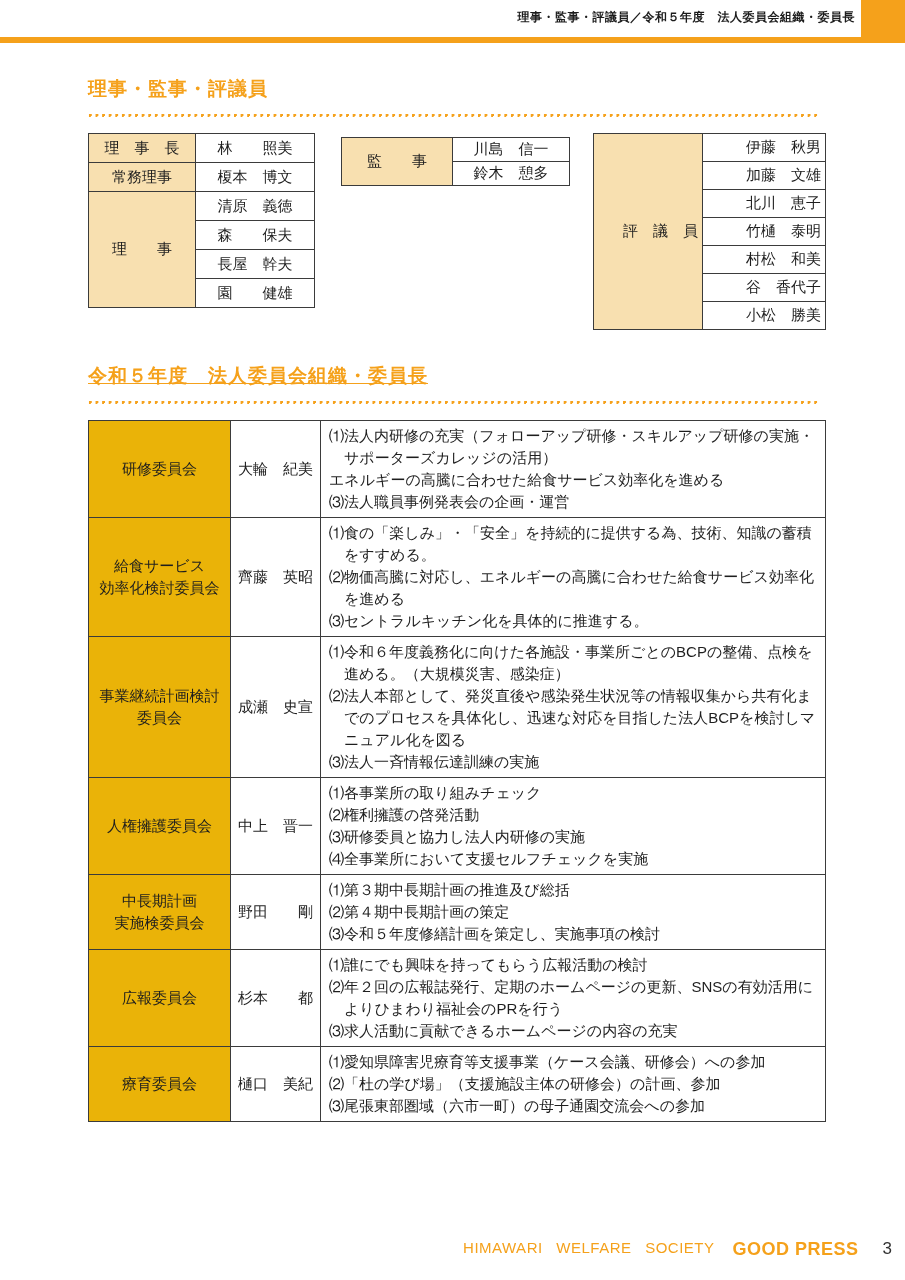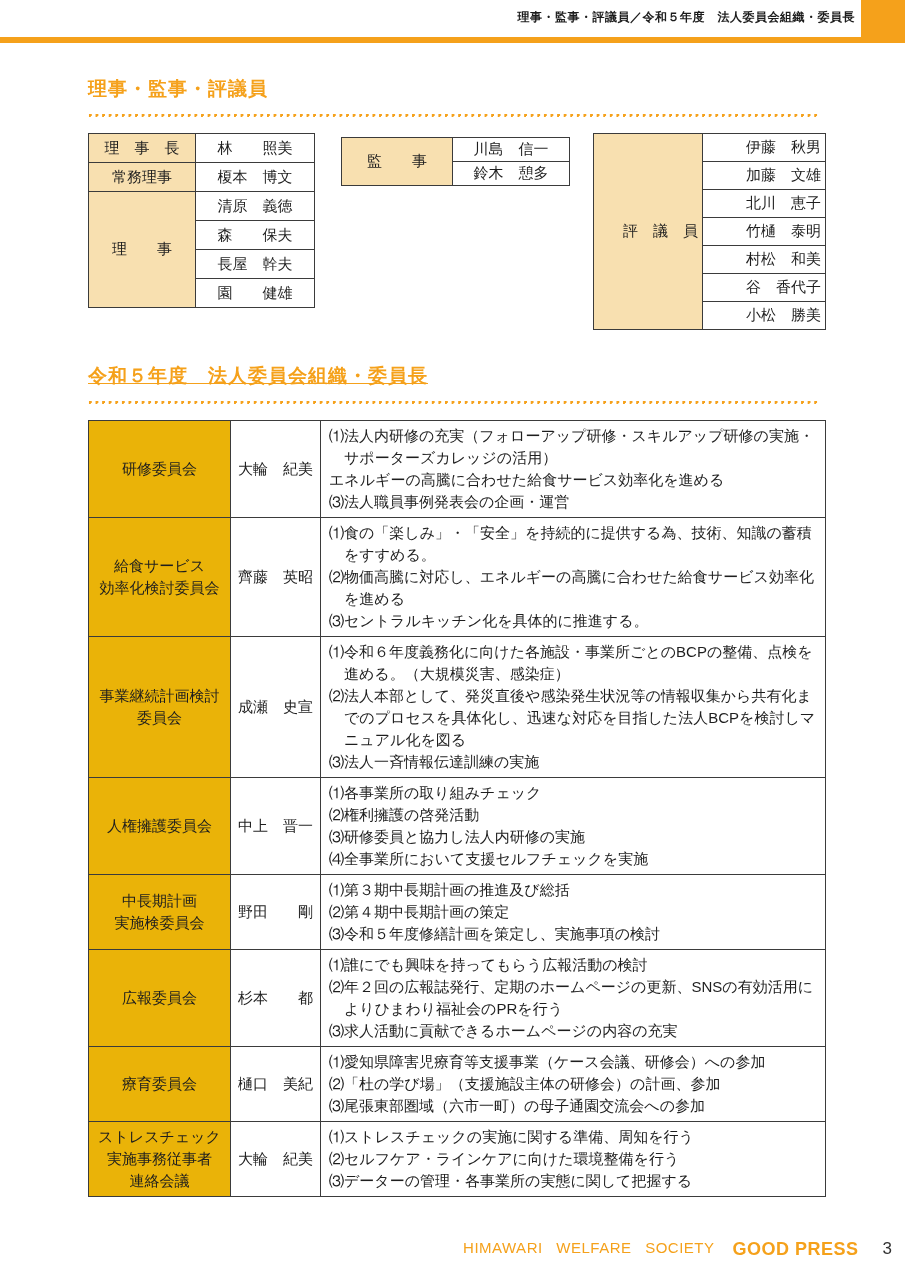--- a/index.html
+++ b/index.html
@@ -233,33 +233,20 @@
         <td class="committee-cell">
           <div class="committee-line">療育委員会</div>
         </td>
         <td class="chair-cell">樋口　美紀</td>
         <td class="activities-cell">
           <div class="activity">⑴愛知県障害児療育等支援事業（ケース会議、研修会）への参加</div>
           <div class="activity">⑵「杜の学び場」（支援施設主体の研修会）の計画、参加</div>
           <div class="activity">⑶尾張東部圏域（六市一町）の母子通園交流会への参加</div>
         </td>
       </tr>
-      <tr>
-        <td class="committee-cell">
-          <div class="committee-line">ストレスチェック</div>
-          <div class="committee-line">実施事務従事者</div>
-          <div class="committee-line">連絡会議</div>
-        </td>
-        <td class="chair-cell">大輪　紀美</td>
-        <td class="activities-cell">
-          <div class="activity">⑴ストレスチェックの実施に関する準備、周知を行う</div>
-          <div class="activity">⑵セルフケア・ラインケアに向けた環境整備を行う</div>
-          <div class="activity">⑶データーの管理・各事業所の実態に関して把握する</div>
-        </td>
-      </tr>
     </tbody>
 </table>
 
 <div class="footer">
   <span class="footer-society">HIMAWARI WELFARE SOCIETY</span>
   <span class="footer-brand">GOOD PRESS</span>
   <span class="footer-page">3</span>
 </div>
 
 </body></html>

